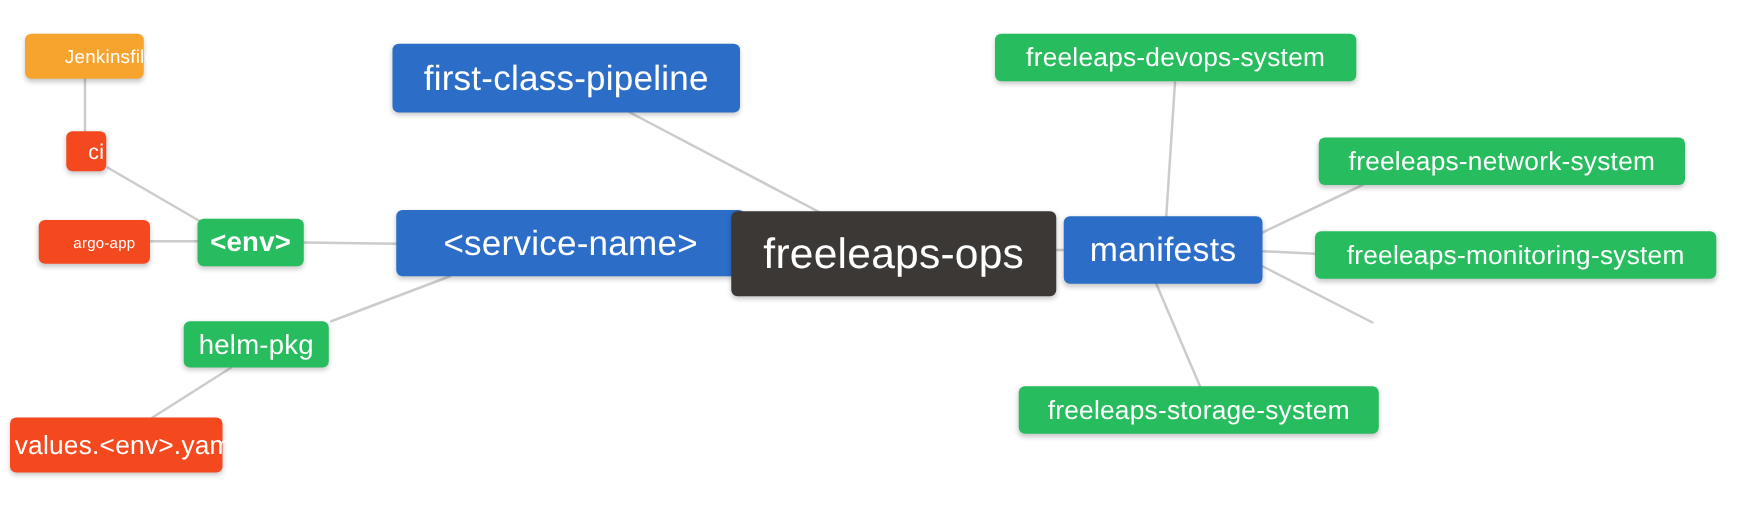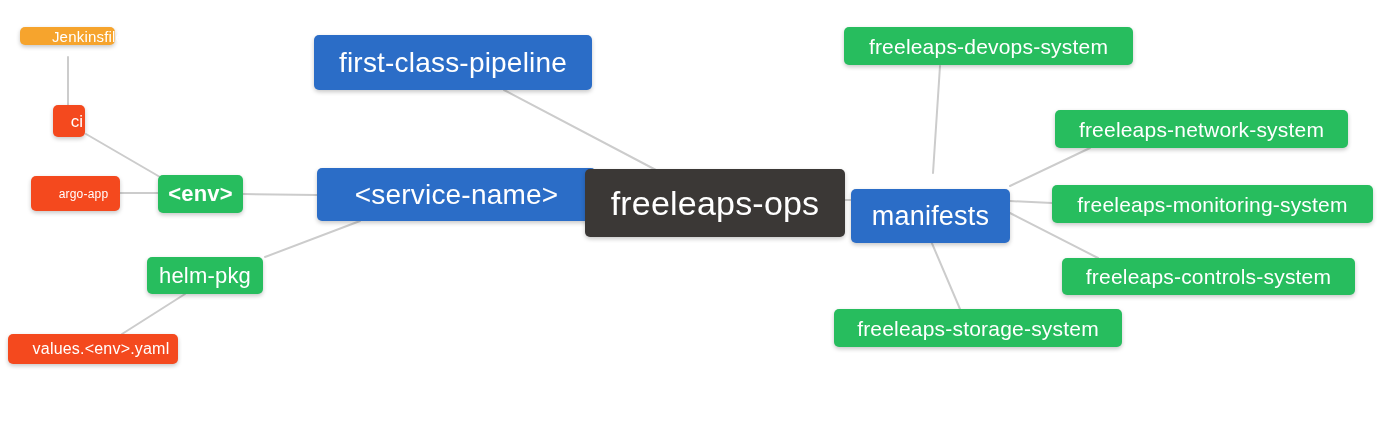--- a/index.html
+++ b/index.html
@@ -50,28 +50,27 @@
       <line x1="185" y1="294" x2="122" y2="334" class="edge-line"></line>
       <line x1="504" y1="90" x2="656" y2="170" class="edge-line"></line>
       <line x1="568" y1="196" x2="585" y2="196" class="edge-line"></line>
       <line x1="845" y1="200" x2="851" y2="200" class="edge-line"></line>
       <line x1="940" y1="66" x2="933" y2="173" class="edge-line"></line>
       <line x1="1010" y1="186" x2="1090" y2="148" class="edge-line"></line>
       <line x1="1010" y1="201" x2="1052" y2="203" class="edge-line"></line>
       <line x1="1010" y1="213" x2="1098" y2="258" class="edge-line"></line>
       <line x1="925" y1="227" x2="960" y2="309" class="edge-line"></line>
     </svg>
-<div class="node c-orange" style="left: 20px; top: 27px; width: 95px; height: 18px; font-size: 15px; padding-left: 41px;">Jenkinsfile</div>
+<div class="node c-orange" style="left: 20px; top: 27px; width: 95px; height: 36px; font-size: 15px; padding-left: 41px;">Jenkinsfile</div>
     <div class="node c-red" style="left: 53px; top: 105px; width: 32px; height: 32px; font-size: 17px;">ci</div>
     <div class="node c-red" style="left: 31px; top: 176px; width: 89px; height: 35px; font-size: 12px;">argo-app</div>
     <div class="node c-green" style="left: 158px; top: 175px; width: 85px; height: 38px; font-size: 22px; font-weight: bold;">&lt;env&gt;</div>
     <div class="node c-green" style="left: 147px; top: 257px; width: 116px; height: 37px; font-size: 22px;">helm-pkg</div>
-    <div class="node c-red" style="left: 8px; top: 334px; width: 170px; height: 30px; font-size: 16px;">values.&lt;env&gt;.yaml</div>
+    <div class="node c-red" style="left: 8px; top: 334px; width: 170px; height: 44px; font-size: 21px;">values.&lt;env&gt;.yaml</div>
     <div class="node c-blue" style="left: 314px; top: 35px; width: 278px; height: 55px; font-size: 28px;">first-class-pipeline</div>
     <div class="node c-blue" style="left: 317px; top: 168px; width: 279px; height: 53px; font-size: 28px;">&lt;service-name&gt;</div>
     <div class="node c-dark" style="left: 585px; top: 169px; width: 260px; height: 68px; font-size: 34px;">freeleaps-ops</div>
-    <div class="node c-blue" style="left: 851px; top: 173px; width: 159px; height: 54px; font-size: 27px; margin-top: 16px;">manifests</div>
-    <div class="node c-green" style="left: 796px; top: 27px; width: 289px; height: 38px; font-size: 21px; margin-left: 48px;">freeleaps-devops-system</div>
+    <div class="node c-blue" style="left: 851px; top: 173px; width: 159px; height: 54px; font-size: 27px;">manifests</div>
+    <div class="node c-green" style="left: 796px; top: 27px; width: 289px; height: 38px; font-size: 21px;">freeleaps-devops-system</div>
     <div class="node c-green" style="left: 1055px; top: 110px; width: 293px; height: 38px; font-size: 21px;">freeleaps-network-system</div>
     <div class="node c-green" style="left: 1052px; top: 185px; width: 321px; height: 38px; font-size: 21px;">freeleaps-monitoring-system</div>
-    <div class="node c-green" style="left: 1062px; top: 258px; width: 293px; height: 37px; font-size: 21px;">freeleaps-controls-system</div>
-    <div class="node c-green" style="left: 815px; top: 309px; width: 288px; height: 38px; font-size: 21px; margin-left: 19px;">freeleaps-storage-system</div>
+    <div class="node c-green" style="left: 815px; top: 309px; width: 288px; height: 38px; font-size: 21px;">freeleaps-storage-system</div>
   </div>
 
 </body></html>

